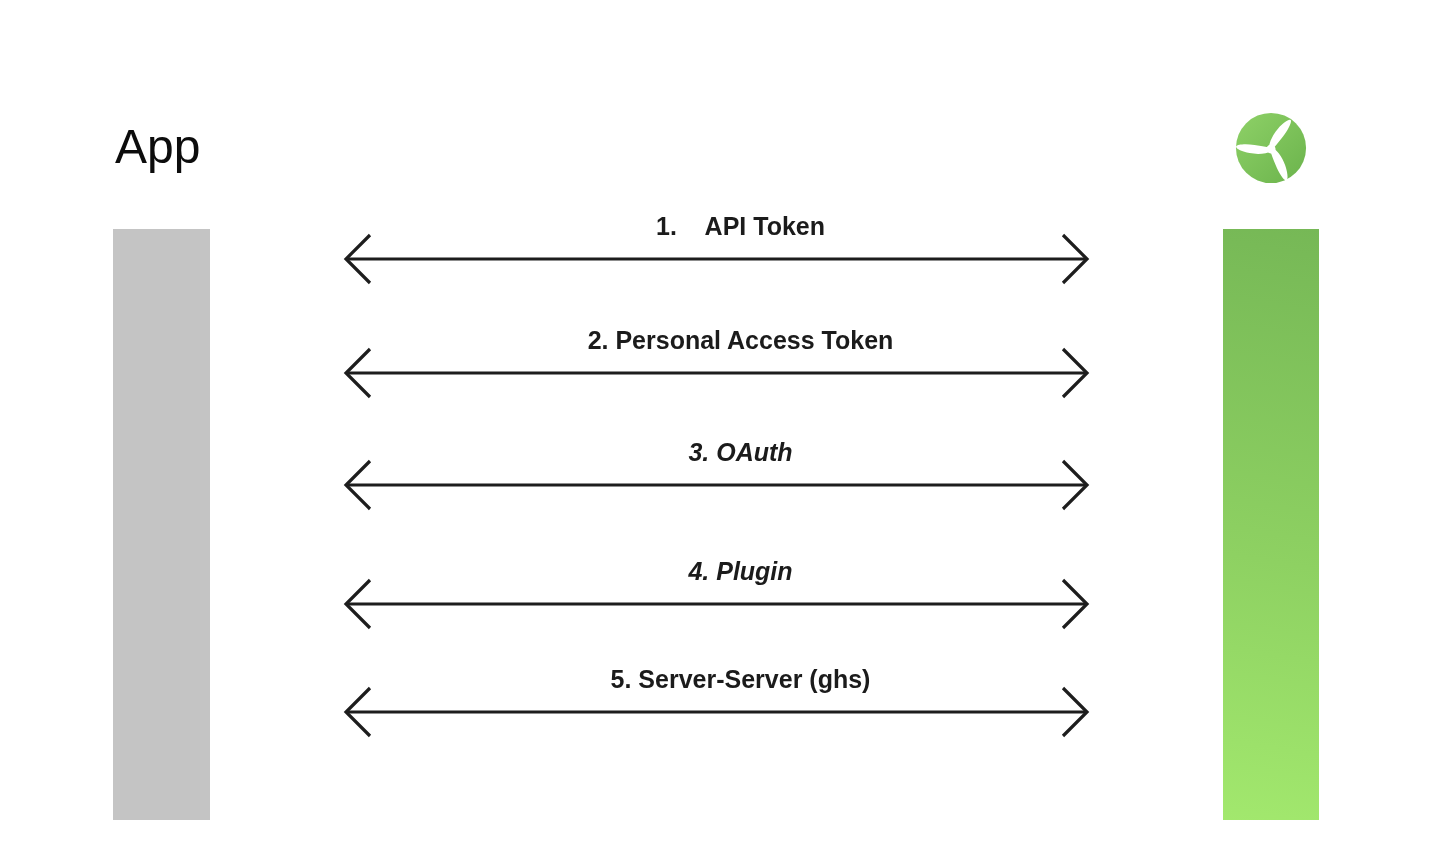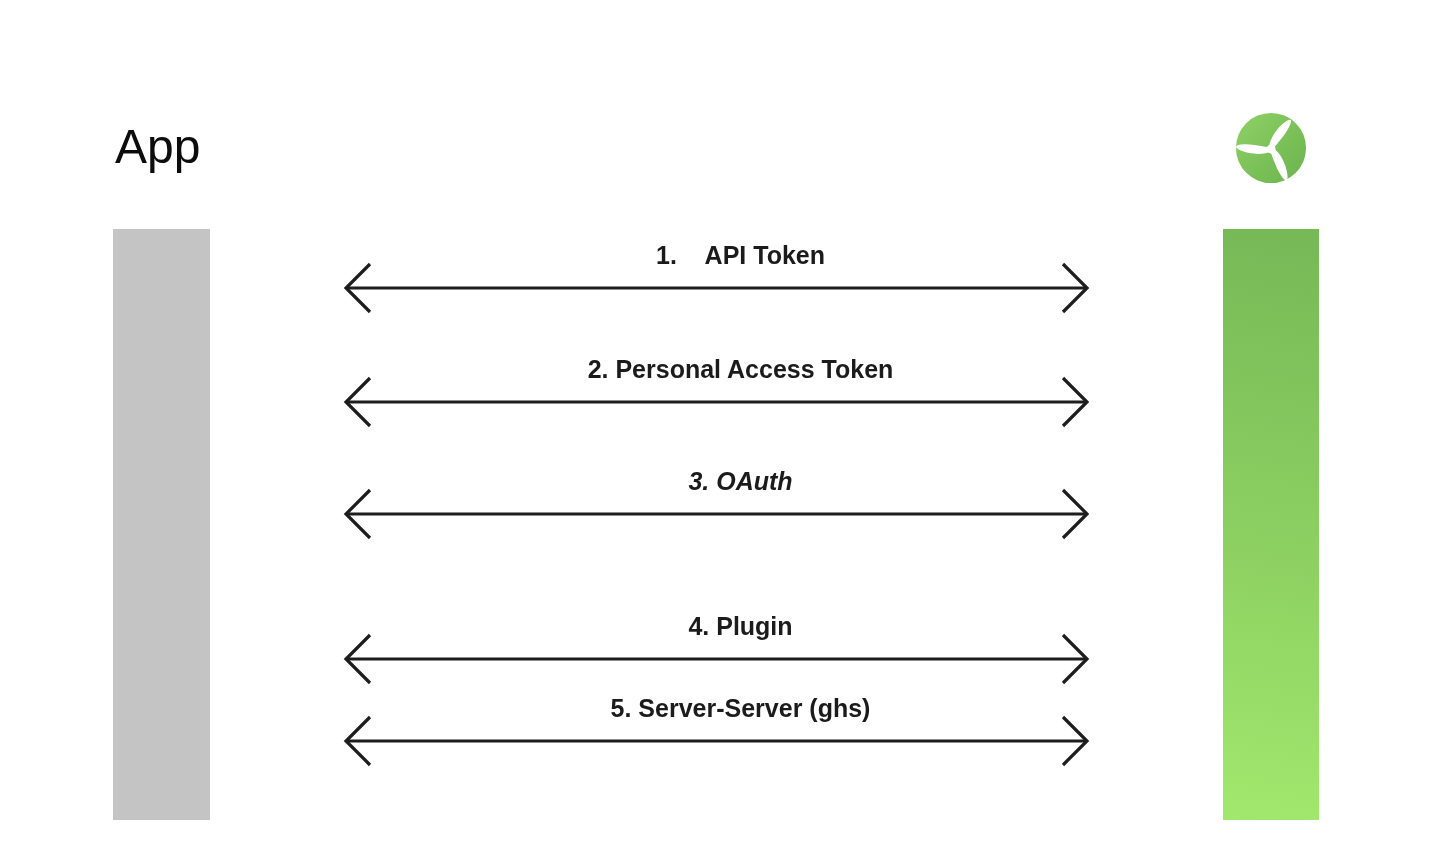--- a/index.html
+++ b/index.html
@@ -45,26 +45,25 @@
     position: absolute;
     left: 1234px;
     top: 111px;
     width: 74px;
     height: 74px;
   }
   .connection {
     position: absolute;
     left: 344px;
     width: 745px;
-    margin-top: 29px;
   }
   .connection.c1 { top: 211px; }
   .connection.c2 { top: 325px; }
   .connection.c3 { top: 437px; font-style: italic; }
-  .connection.c4 { top: 582px; }
+  .connection.c4 { top: 556px; font-style: italic; }
   .connection.c5 { top: 664px; }
   .arrow-label {
     height: 30px;
     line-height: 30px;
     text-align: center;
     font-weight: 700;
     font-size: 25px;
     color: #1b1b1b;
     transform: translateX(24px);
     white-space: pre;

